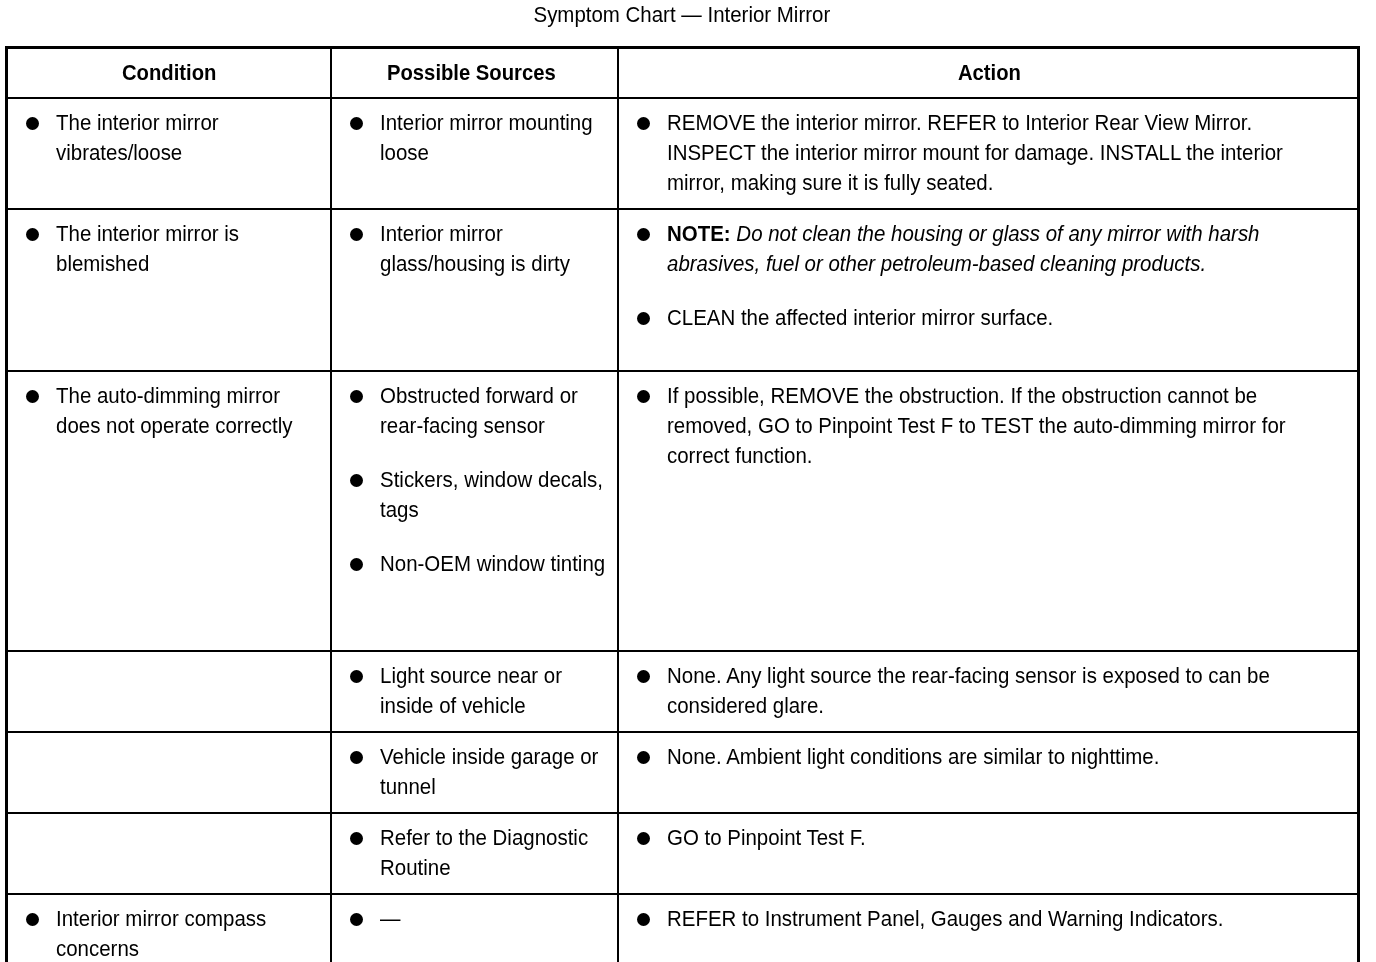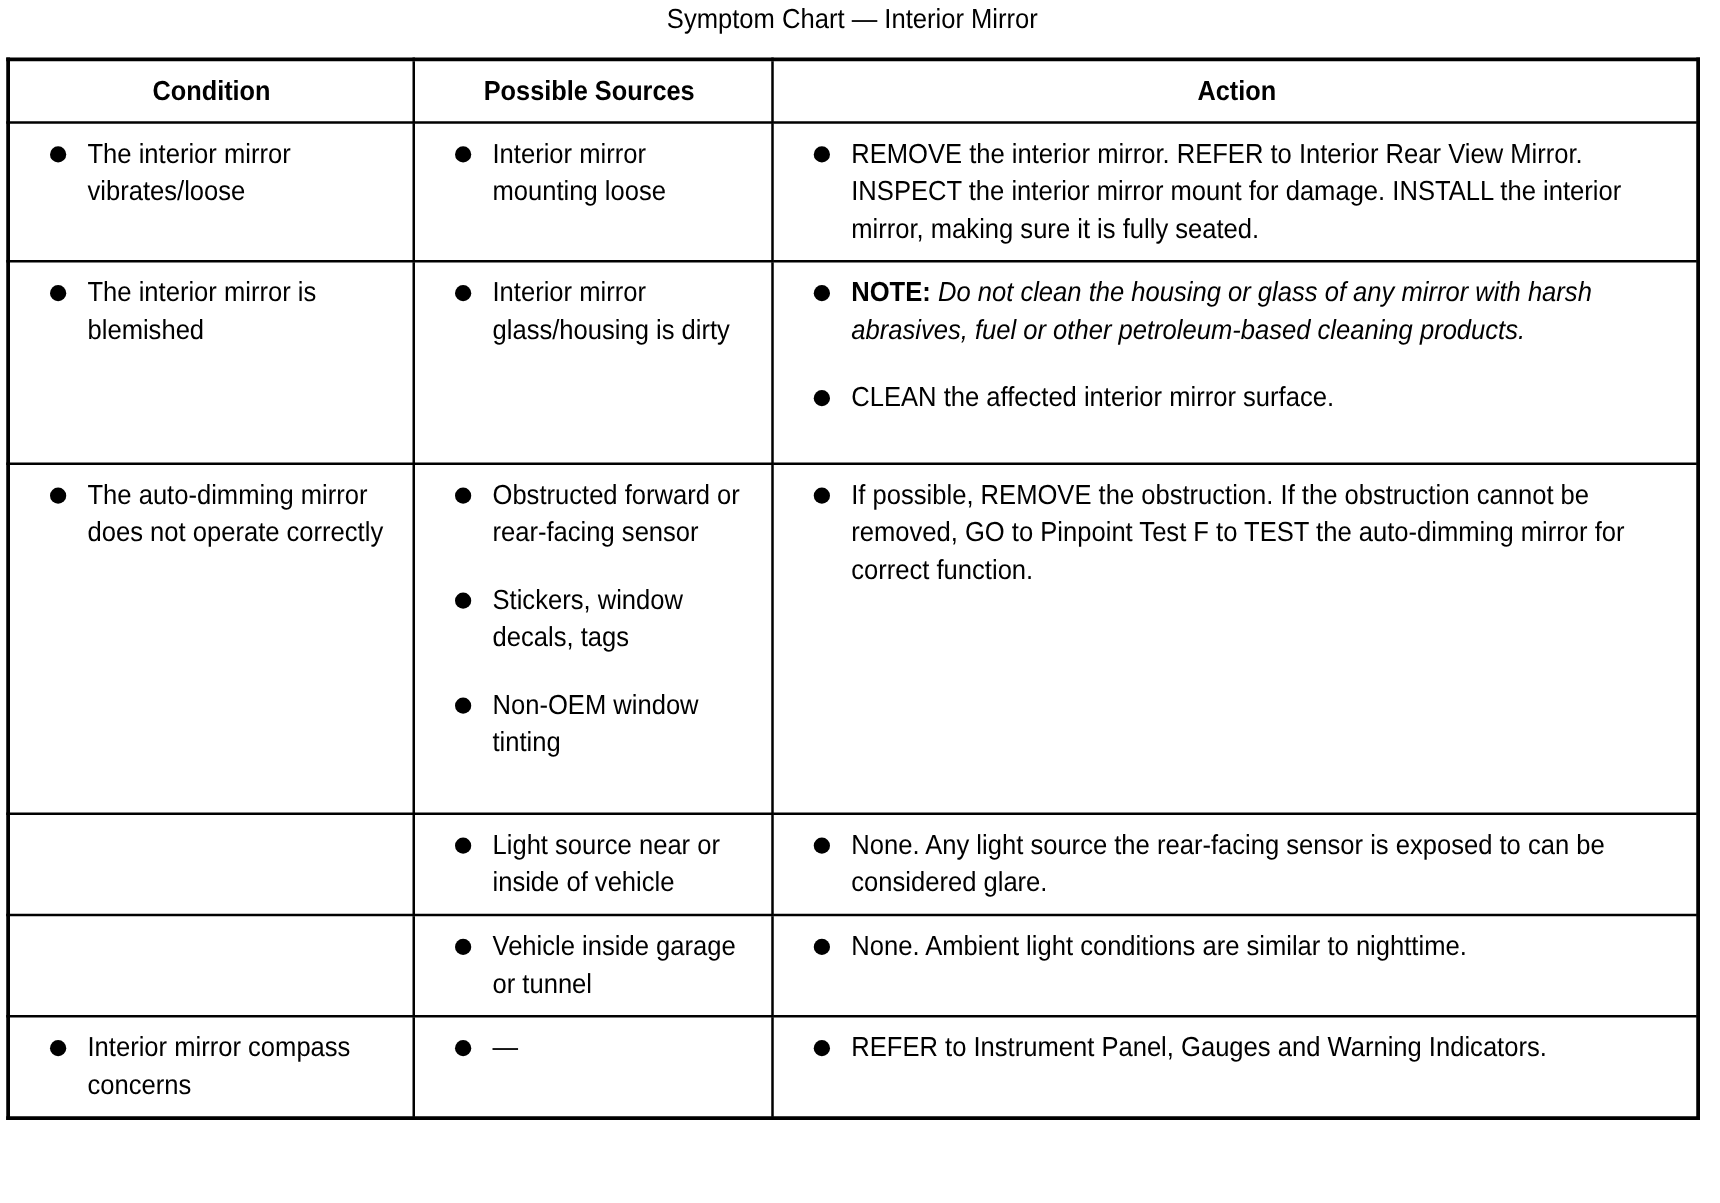--- a/index.html
+++ b/index.html
@@ -23,21 +23,21 @@
     vertical-align: top;
     padding: 0;
     font-size: 22px;
     line-height: 30px;
   }
   table.chart th {
     font-weight: bold; text-align: center; height: 48px; vertical-align: middle;
     padding-left: 9px;
   }
   table.chart th span { display: inline-block; transform: scaleX(0.92); transform-origin: 0 50%; }
-  .cell { padding: 9px 10px 10px 14px; }
+  .cell { padding: 9px 10px 10px 0; }
   .item {
     position: relative; padding-left: 48px; margin-bottom: 24px;
   }
   .item:last-child { margin-bottom: 0; }
   .item .bullet {
     position: absolute; left: 18px; top: 9px; width: 13px; height: 13px;
     border-radius: 50%; background: #000;
   }
   .item .txt { display: block; transform: scaleX(0.93); transform-origin: 0 0; width: 107%; }
   .note-label { font-weight: bold; }
@@ -195,20 +195,41 @@
         </td>
         <td>
           <div class="cell">
             <div class="item">
               <span class="bullet"></span>
               <span class="txt">None. Ambient light conditions are similar to nighttime.</span>
             </div>
           </div>
         </td>
       </tr>
+      <tr class="h78">
+        <td>
+          <div class="cell"></div>
+        </td>
+        <td>
+          <div class="cell">
+            <div class="item">
+              <span class="bullet"></span>
+              <span class="txt">Refer to the Diagnostic Routine</span>
+            </div>
+          </div>
+        </td>
+        <td>
+          <div class="cell">
+            <div class="item">
+              <span class="bullet"></span>
+              <span class="txt">GO to Pinpoint Test F.</span>
+            </div>
+          </div>
+        </td>
+      </tr>
       <tr class="h76">
         <td>
           <div class="cell">
             <div class="item">
               <span class="bullet"></span>
               <span class="txt">Interior mirror compass concerns</span>
             </div>
           </div>
         </td>
         <td>

